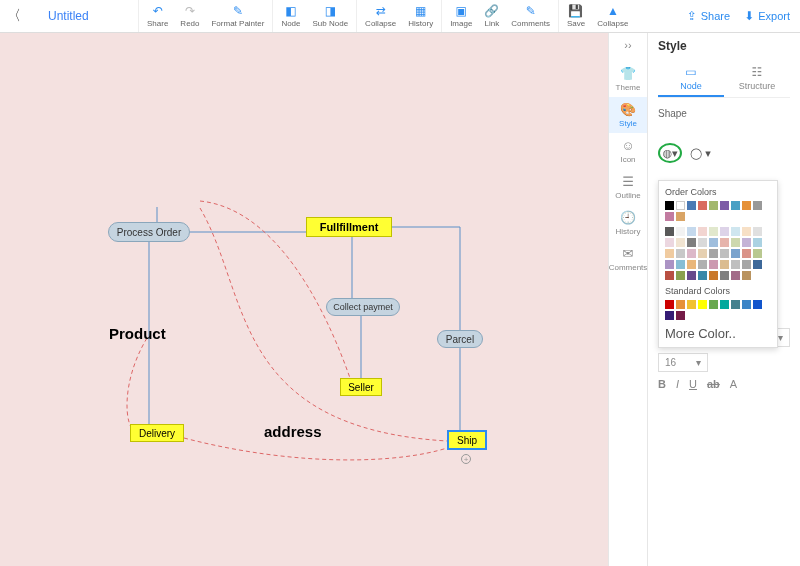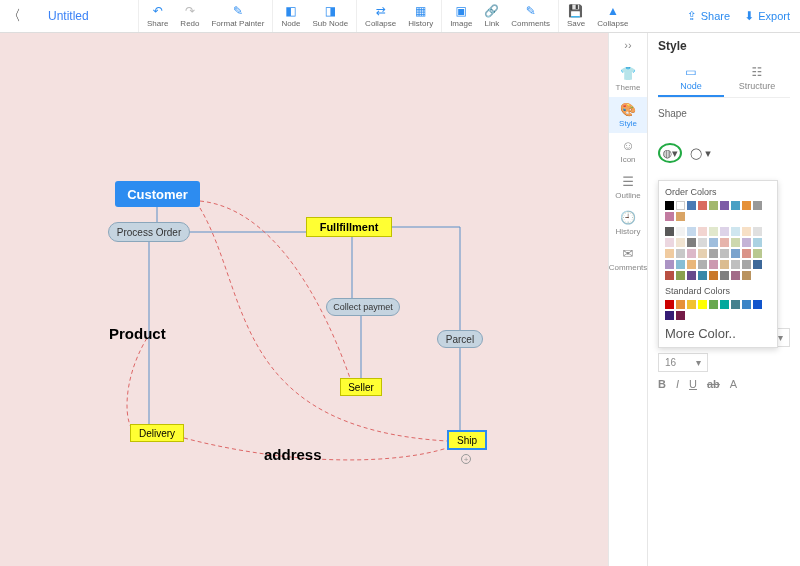--- a/index.html
+++ b/index.html
@@ -21,21 +21,21 @@
 .n-customer{left:115px;top:148px;width:85px;height:26px;background:#2d8cf0;color:#fff;border-radius:3px;font-weight:bold;font-size:13px}
 .n-process{left:108px;top:189px;width:82px;height:20px;background:#c5d4e0;border:1px solid #8aa6bb;border-radius:10px;font-size:10px;color:#333}
 .n-fulfill{left:306px;top:184px;width:86px;height:20px;background:#ffff33;border:1px solid #c0c000;font-weight:bold;font-size:11px}
 .n-collect{left:326px;top:265px;width:74px;height:18px;background:#c5d4e0;border:1px solid #8aa6bb;border-radius:9px;font-size:9px;color:#333}
 .n-parcel{left:437px;top:297px;width:46px;height:18px;background:#c5d4e0;border:1px solid #8aa6bb;border-radius:9px;font-size:10px;color:#333}
 .n-seller{left:340px;top:345px;width:42px;height:18px;background:#ffff33;border:1px solid #c0c000;font-size:10px}
 .n-delivery{left:130px;top:391px;width:54px;height:18px;background:#ffff33;border:1px solid #c0c000;font-size:10px}
 .n-ship{left:447px;top:397px;width:40px;height:20px;background:#ffff33;border:2px solid #2d8cf0;font-size:10px}
 .flabel{position:absolute;font-weight:bold;font-size:15px;color:#000}
 .fl-product{left:109px;top:292px}
-.fl-address{left:264px;top:413px}
+.fl-address{left:264px;top:390px}
 svg.lines{position:absolute;left:0;top:0;width:608px;height:533px;pointer-events:none}
 .rstrip{position:absolute;left:608px;top:33px;width:40px;height:533px;border-left:1px solid #e6e6e6;border-right:1px solid #e6e6e6;background:#fff;display:flex;flex-direction:column;align-items:center;padding-top:6px}
 .rstrip .collapse{font-size:11px;color:#888;margin-bottom:10px;cursor:pointer}
 .rstrip .rsb{display:flex;flex-direction:column;align-items:center;width:100%;padding:5px 0;cursor:pointer}
 .rstrip .rsb .ic{font-size:13px;color:#888}
 .rstrip .rsb .tx{font-size:8px;color:#888;margin-top:2px}
 .rstrip .rsb.active{background:#e8f3ff}
 .rstrip .rsb.active .ic,.rstrip .rsb.active .tx{color:#2d8cf0}
 .rpanel{position:absolute;left:648px;top:33px;width:152px;height:533px;background:#fff;padding:6px 10px}
 .rpanel h3{font-size:12px;font-weight:bold;color:#333;margin-bottom:8px}
@@ -148,21 +148,20 @@
       <line x1="361" y1="283" x2="361" y2="345"></line>
       <line x1="460" y1="315" x2="460" y2="397"></line>
     </g>
     <g stroke="#d66" stroke-width="1" stroke-dasharray="4 3" fill="none">
       <path d="M200,168 C270,175 320,260 350,345"></path>
       <path d="M200,175 C250,260 230,395 447,408"></path>
       <path d="M147,305 C120,350 125,395 135,398"></path>
       <path d="M184,405 C300,435 400,430 447,415"></path>
     </g>
   </svg>
-  <div class="node n-customer">Customer</div>
   <div class="node n-process">Process Order</div>
   <div class="node n-fulfill">Fullfillment</div>
   <div class="node n-collect">Collect paymet</div>
   <div class="node n-parcel">Parcel</div>
   <div class="node n-seller">Seller</div>
   <div class="node n-delivery">Delivery</div>
   <div class="node n-ship">Ship</div>
   <div class="plus-circ">+</div>
   <div class="flabel fl-product">Product</div>
   <div class="flabel fl-address">address</div>

